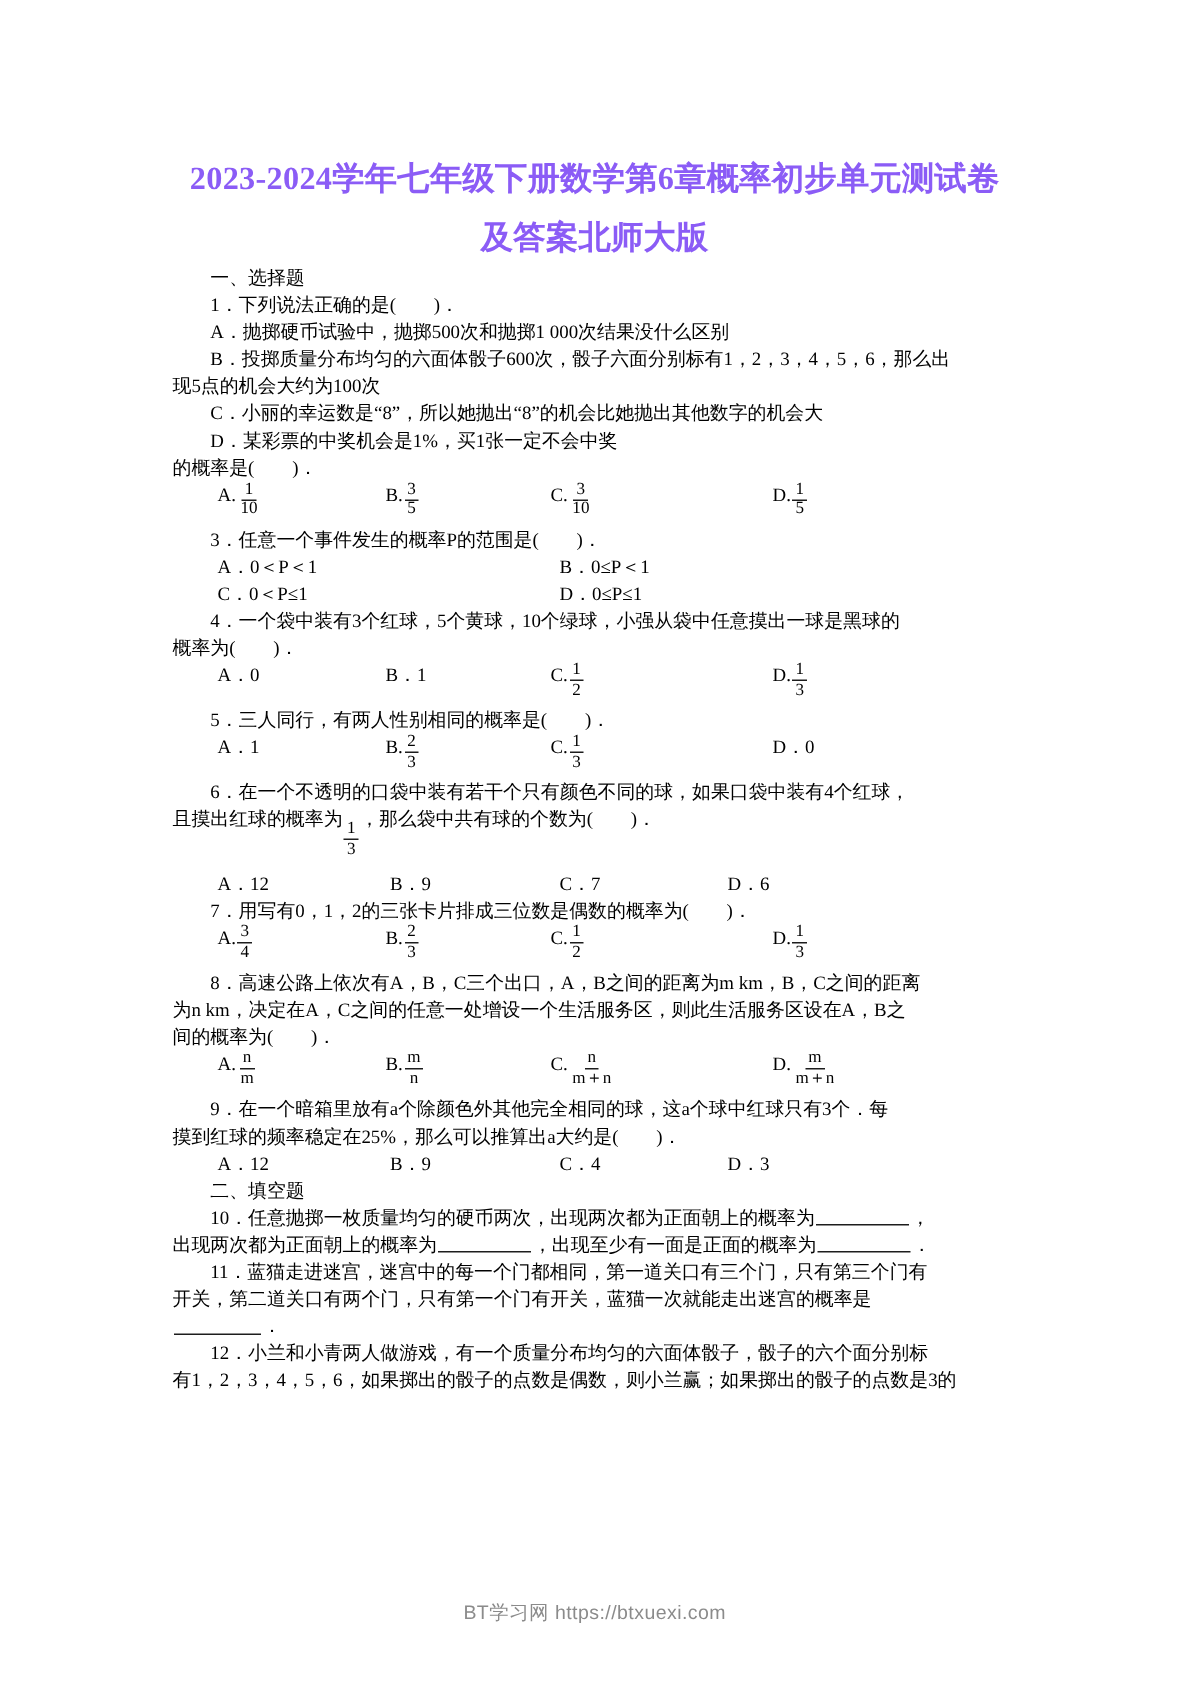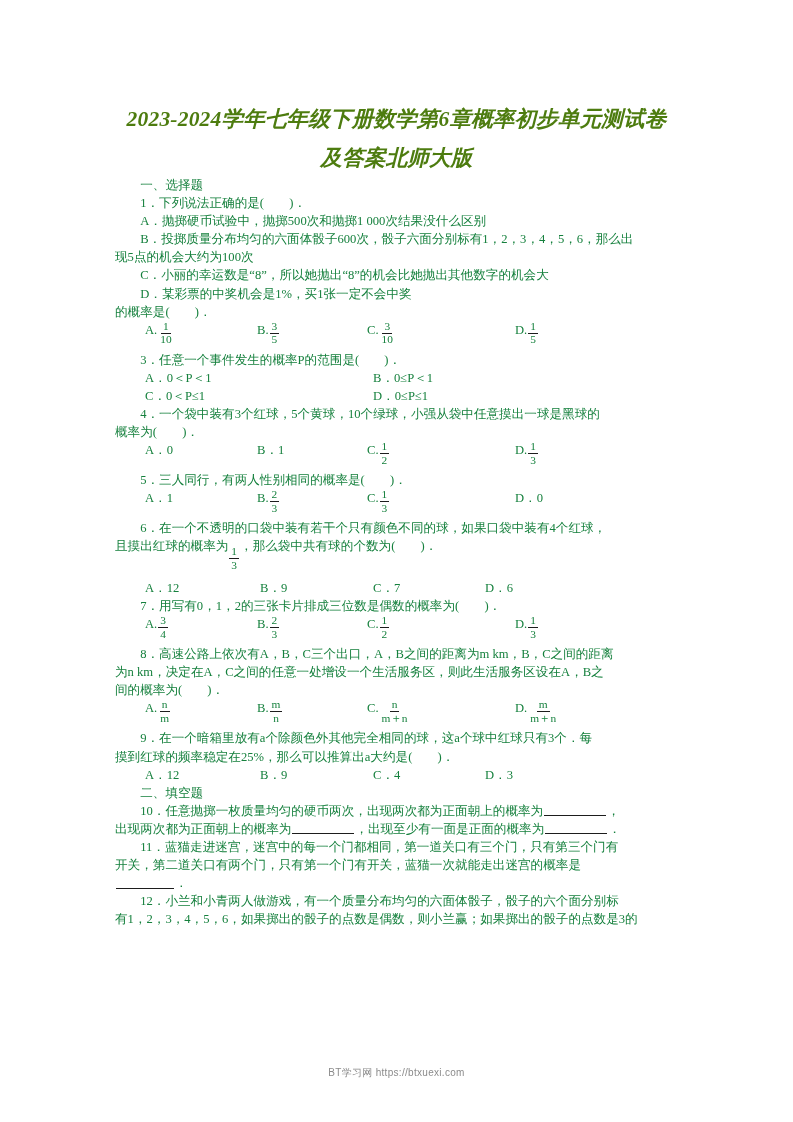--- a/index.html
+++ b/index.html
@@ -23,33 +23,32 @@
   .doc-title {
     position: absolute;
     left: 0;
     right: 0;
     top: 100px;
     text-align: center;
     font-size: 21.5px;
     font-weight: 700;
     line-height: 39px;
     letter-spacing: 0.2px;
-    color: #4d7c0f;
-    font-style: italic;
+    color: #8b5cf6;
   }
   .doc-title .line2 { display: block; }
 
   .body-area {
     position: absolute;
     left: 115px;
     top: 176px;
     width: 570px;
     font-size: 12.6px;
     line-height: 18.1px;
-    color: #15803d;
+    color: #000000;
     text-align: justify;
   }
 
   .sec-head {
     text-indent: 2em;
     margin: 0;
     white-space: nowrap;
   }
   .q {
     margin: 0;
@@ -121,21 +120,21 @@
   }
   .blank.short { width: 58px; }
 
   .footer {
     position: absolute;
     left: 0;
     right: 0;
     top: 1066px;
     text-align: center;
     font-family: "Liberation Sans", "DejaVu Sans", sans-serif;
-    font-size: 10px;
+    font-size: 13px;
     color: #8b8b8b;
     letter-spacing: 0.3px;
   }
 </style>
 </head>
 <body>
 
 <div class="page">
 
   <div class="doc-title">

